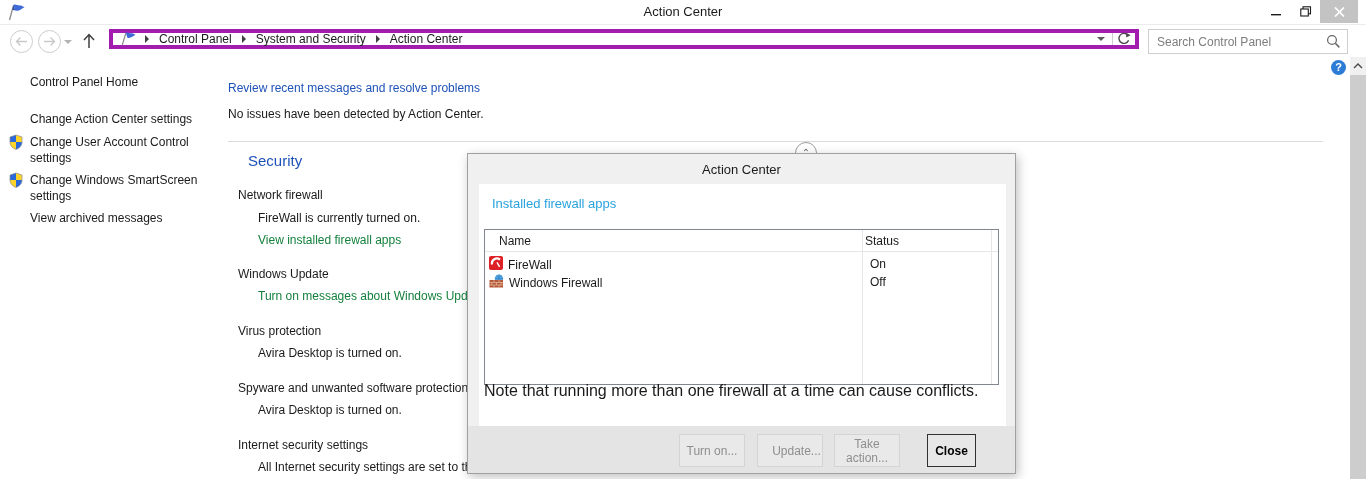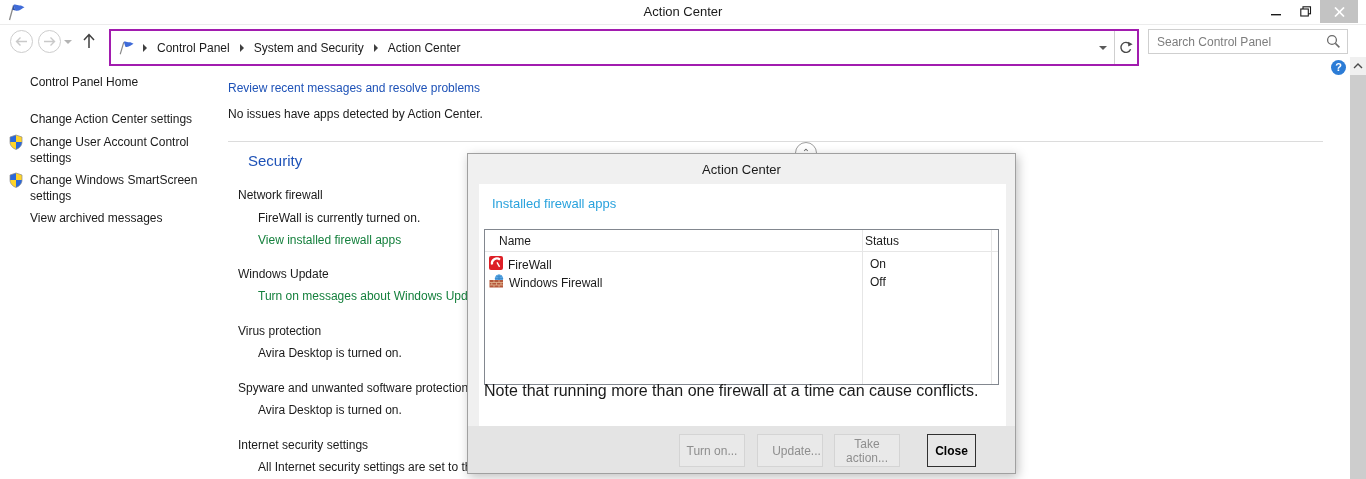--- a/index.html
+++ b/index.html
@@ -16,22 +16,22 @@
   .wbtn.close { width:38px; background:#c3c3c3; }
 
   
   .navbar { position:absolute; left:0; top:26px; width:1366px; height:31px; background:#fff; }
   .circle-btn { position:absolute; width:23px; height:23px; border:1px solid #cdcdcd; border-radius:50%;
     top:4px; display:flex; align-items:center; justify-content:center; }
   .chev-down-sm { position:absolute; left:64px; top:14px; width:0; height:0;
     border-left:4px solid transparent; border-right:4px solid transparent; border-top:4px solid #b3b3b3; }
   .up-btn { position:absolute; left:78px; top:3px; width:22px; height:24px;
     display:flex; align-items:center; justify-content:center; }
-  .addressbar { position:absolute; left:109px; top:3px; width:1030px; height:37px;
-    border:2px solid #a21caf; background:#fff; display:flex; align-items:center; }
+  .addressbar { position:absolute; left:109px; top:3px; width:1030px; height:20px;
+    border:4px solid #a21caf; background:#fff; display:flex; align-items:center; }
   .crumb { padding:0 9px; height:23px; display:flex; align-items:center; font-size:12px; color:#1a1a1a; }
   .crumb-sep { width:0; height:0; border-left:4px solid #3f3f3f;
     border-top:4px solid transparent; border-bottom:4px solid transparent; margin:0 1px; }
   .addr-right { margin-left:auto; display:flex; align-items:center; height:100%; }
   .addr-dd { width:22px; height:100%; display:flex; align-items:center; justify-content:center; }
   .addr-refresh { width:23px; height:100%; border-left:1px solid #cfcfcf;
     display:flex; align-items:center; justify-content:center; }
   .chev-v { width:0; height:0; border-left:4px solid transparent; border-right:4px solid transparent;
     border-top:4px solid #5a5a5a; }
   .searchbox { position:absolute; left:1148px; top:3px; width:200px; height:25px; border:1px solid #cfcfcf;
@@ -223,21 +223,21 @@
       </g>
       <path d="M8 1 L14 3 V8 C14 12 11 14.4 8 15.4 C5 14.4 2 12 2 8 V3 Z" fill="none" stroke="#8a8a8a" stroke-width="0.7"></path>
     </svg>
   </span>
   <div class="side-item" style="left:30px; top:172px;">Change Windows SmartScreen settings</div>
   <div class="side-item" style="left:30px; top:210px;">View archived messages</div>
 </div>
 
 <div>
   <div class="h1">Review recent messages and resolve problems</div>
-  <div class="no-issues">No issues have apps detected by Action Center.</div>
+  <div class="no-issues">No issues have been detected by Action Center.</div>
   <div class="hr"></div>
   <div class="h2">Security</div>
   <div class="sec-chevron">⌃</div>
 
   <div class="gtitle" style="top:188px;">Network firewall</div>
   <div class="gline" style="top:211px;">FireWall is currently turned on.</div>
   <div class="gline link" style="top:233px;">View installed firewall apps</div>
 
   <div class="gtitle" style="top:267px;">Windows Update</div>
   <div class="gline link" style="top:289px;">Turn on messages about Windows Upd</div>

